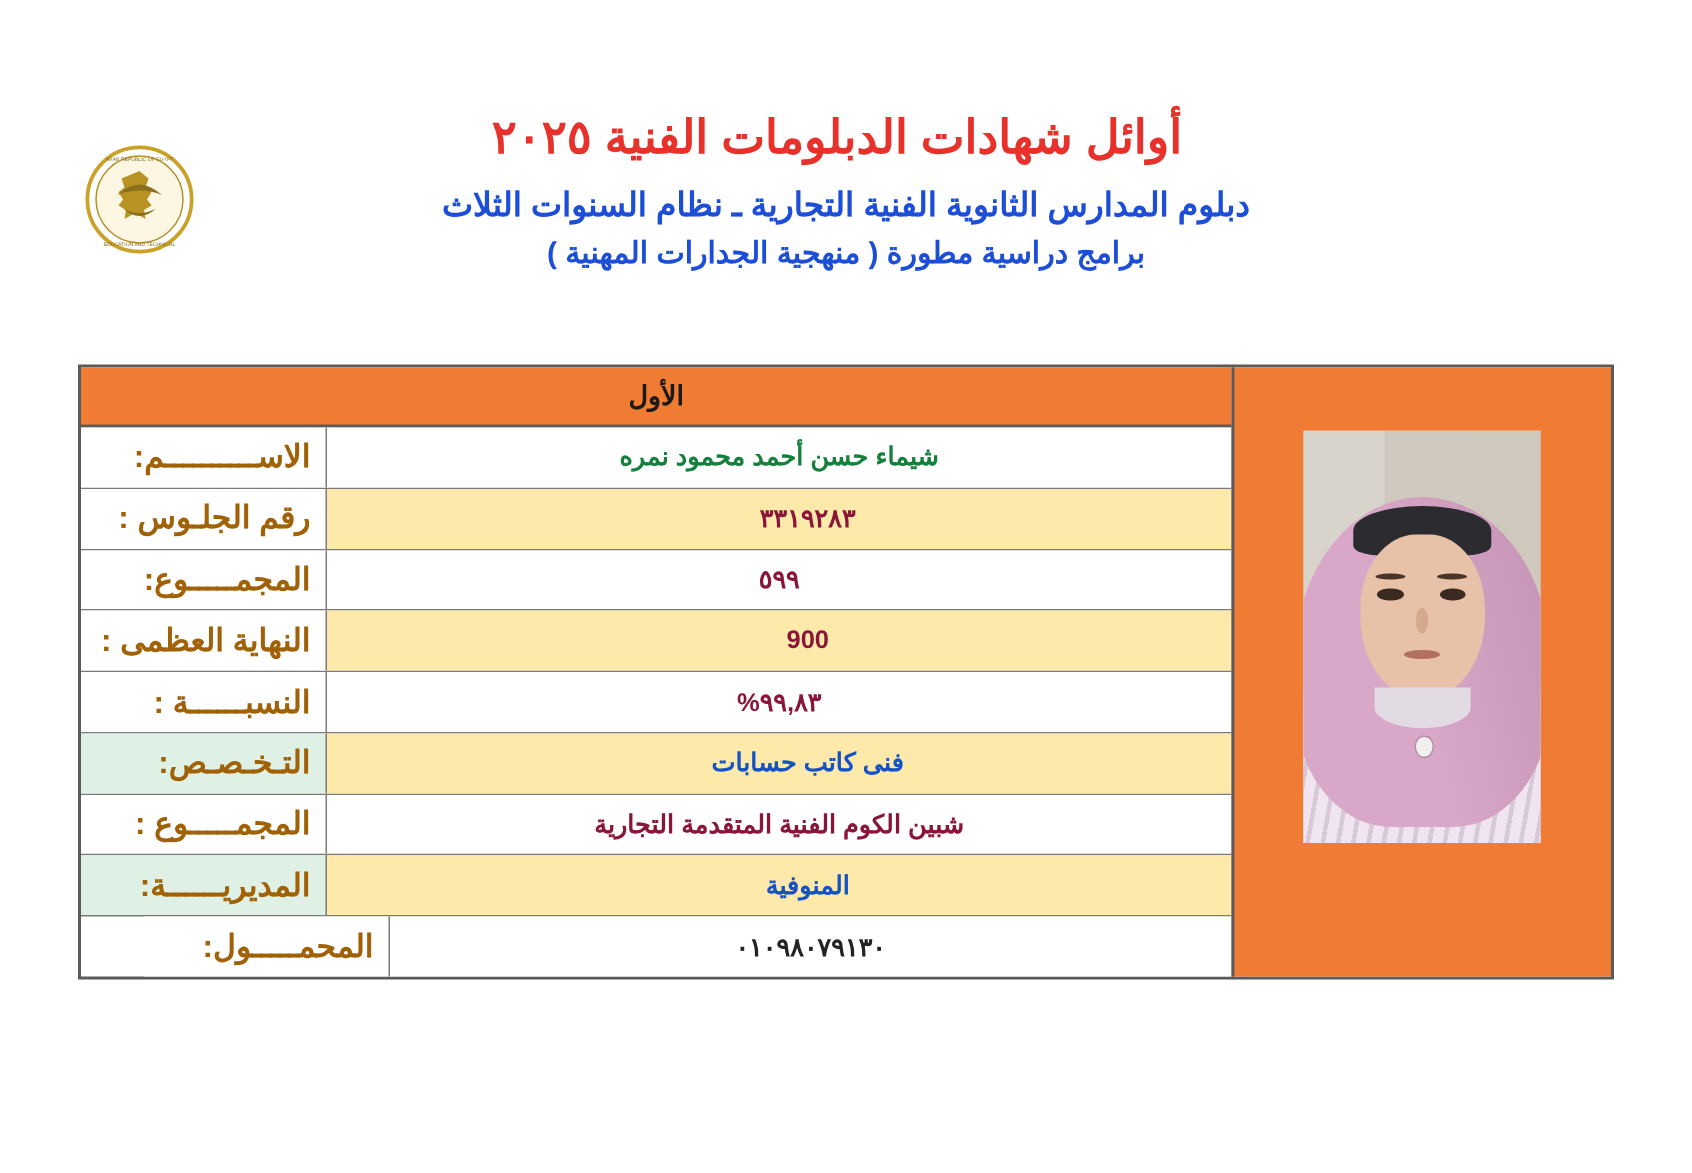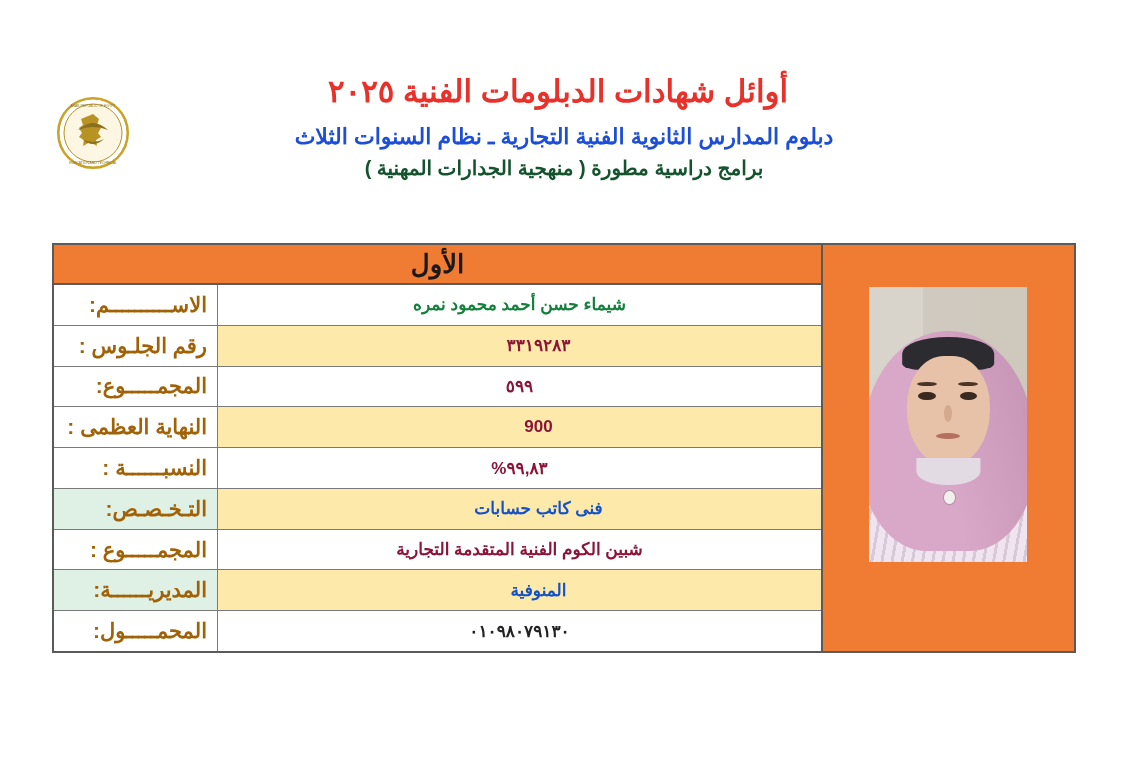--- a/index.html
+++ b/index.html
@@ -42,21 +42,21 @@
   .title-sub1 {
     font-size: 22px;
     font-weight: bold;
     color: #1d4ed8;
     margin: 0 0 6px 0;
     direction: rtl;
   }
   .title-sub2 {
     font-size: 20px;
     font-weight: bold;
-    color: #14532d;
+    color: #1d4ed8;
     margin: 0;
     direction: rtl;
   }
 
   
   .emblem {
     position: absolute;
     left: 56px;
     top: 96px;
     width: 74px;
@@ -110,35 +110,35 @@
   .rank-row {
     height: 40px;
     background: #f07c33;
     display: flex;
     align-items: center;
     justify-content: center;
     border-bottom: 2px solid #5a5a5a;
     box-sizing: border-box;
   }
   .rank-label {
-    font-size: 26px;
+    font-size: 18px;
     font-weight: bold;
     color: #1a1a1a;
     direction: rtl;
   }
 
   .row {
     display: flex;
     flex-direction: row-reverse;
     flex: 1 1 0;
     border-bottom: 1px solid #7a7a7a;
     box-sizing: border-box;
     min-height: 0;
   }
-  .row:last-child { border-bottom: none; }
+  .row:last-child { border-bottom: none; padding-left: 42px; }
 
   .lbl {
     width: 164px;
     box-sizing: border-box;
     border-right: 1px solid #7a7a7a;
     display: flex;
     align-items: center;
     padding: 0 10px;
     font-size: 21px;
     font-weight: bold;

